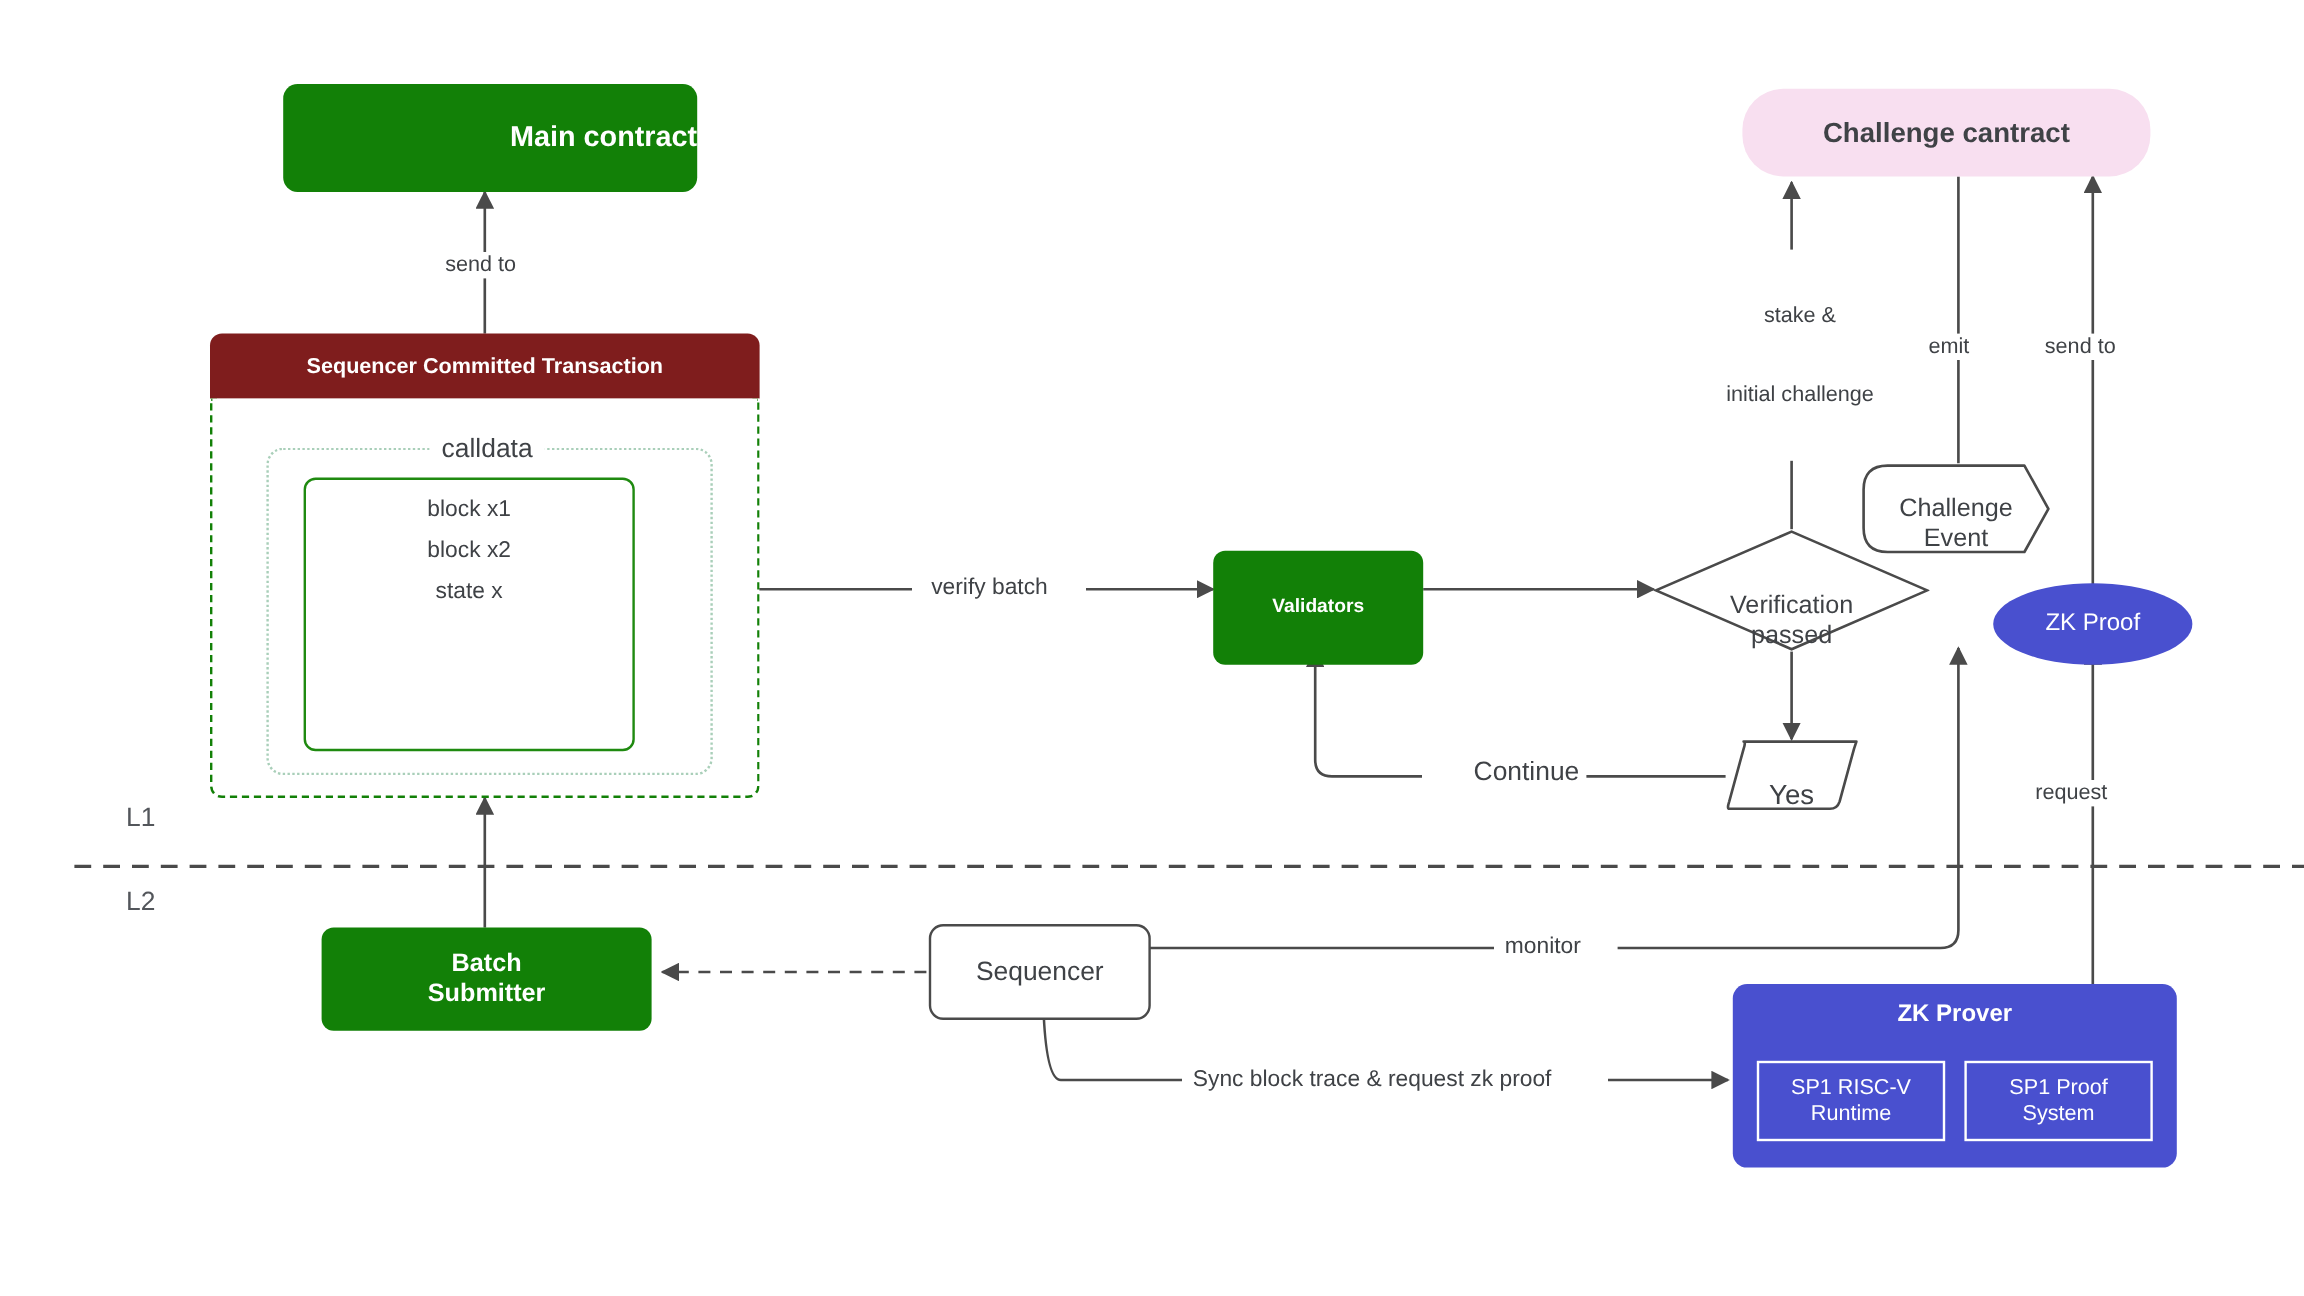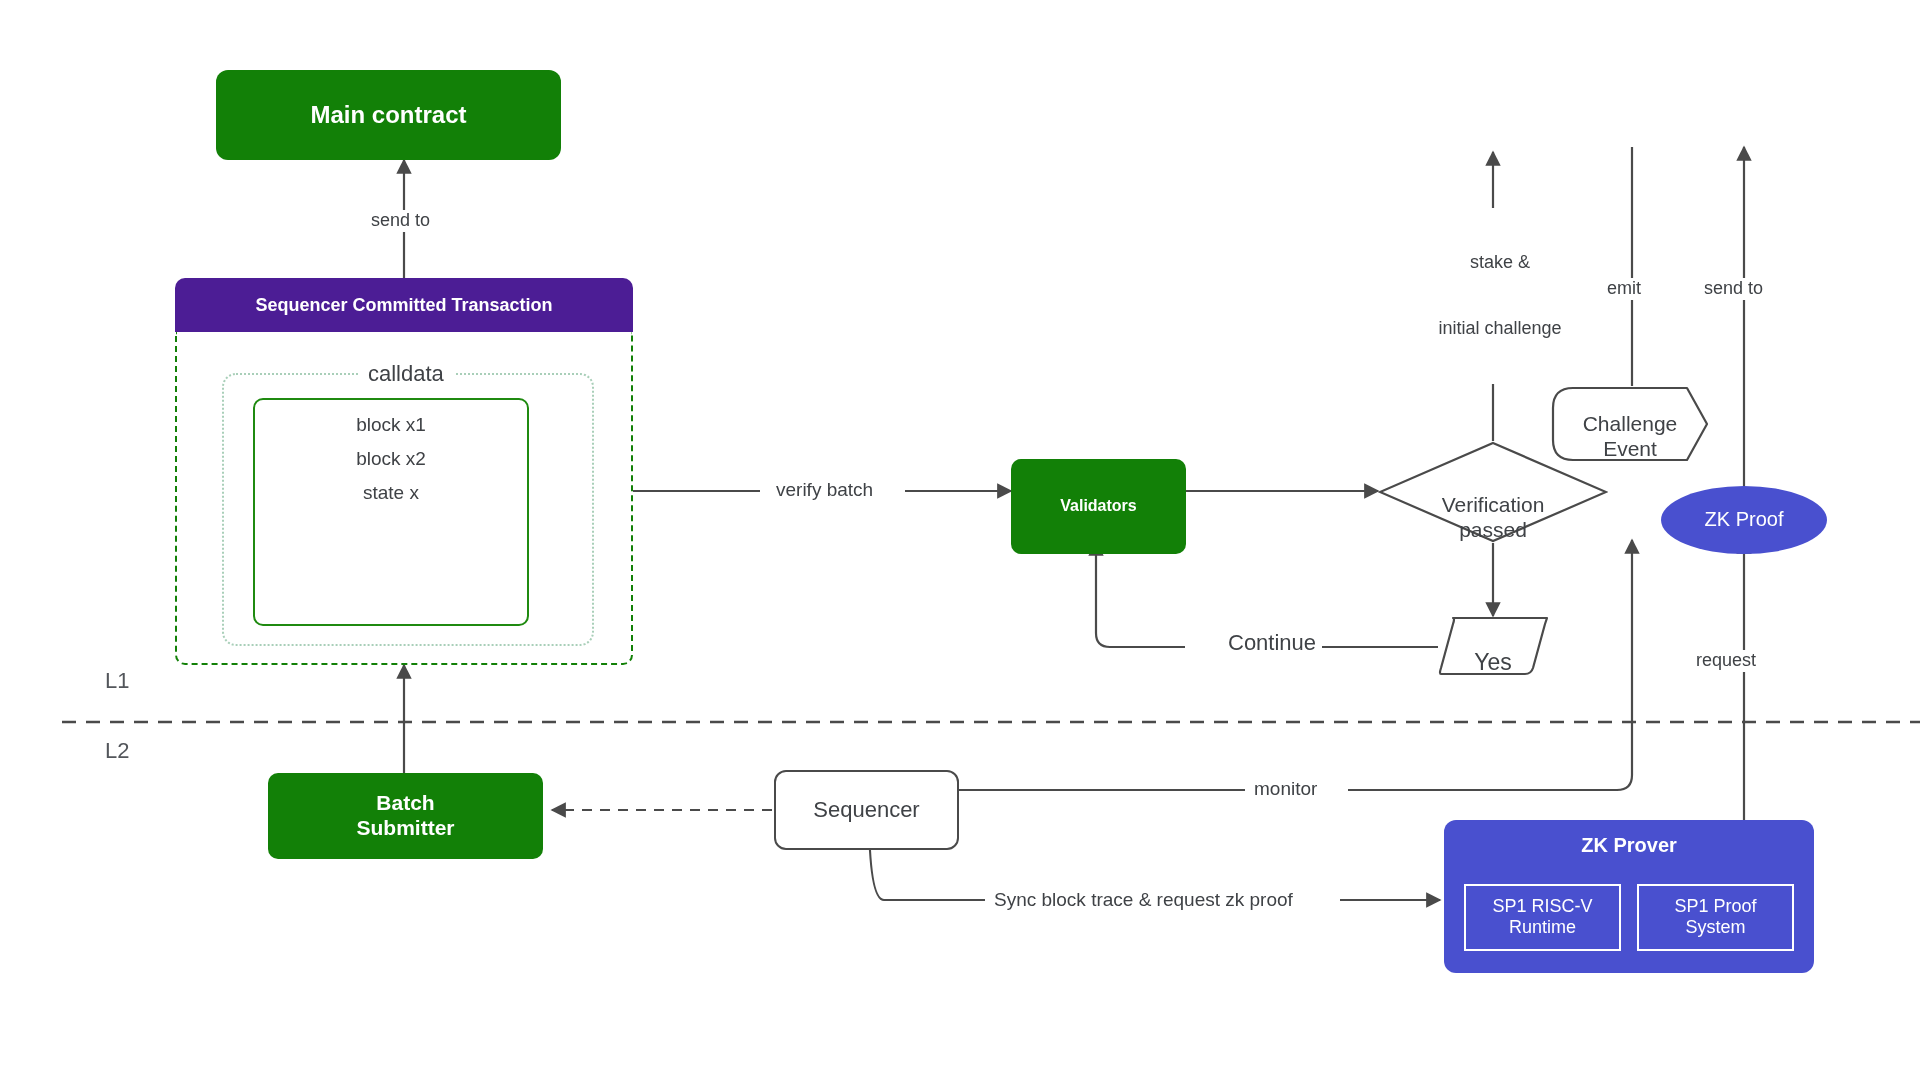--- a/index.html
+++ b/index.html
@@ -48,21 +48,21 @@
 
   
   .sct-group {
     position: absolute;
     box-sizing: border-box;
   }
   .sct-header {
     position: absolute;
     left: 0; top: 0;
     width: 100%;
-    background: #4c1d95;
+    background: #7f1d1d;
     color: #ffffff;
     font-weight: bold;
     border-radius: 10px 10px 0 0;
     display: flex;
     align-items: center;
     justify-content: center;
   }
   .sct-body {
     position: absolute;
     left: 0;
@@ -267,21 +267,21 @@
 
     <g stroke="#4a4a4a" stroke-width="2.2" fill="none" stroke-dasharray="10 8">
       <path d="M 772 810 L 552 810" marker-end="url(#arrow)"></path>
     </g>
 
     <g stroke="#4a4a4a" stroke-width="2.6" fill="none" stroke-dasharray="14 10">
       <path d="M 62 722 L 1920 722"></path>
     </g>
   </svg>
 
-  <div class="node green-box" style="left:216px; top:70px; width:345px; height:90px; font-size:24px;">
+  <div class="node green-box" style="left:236px; top:70px; width:345px; height:90px; font-size:24px;justify-content:flex-end;">
     <span>Main contract</span>
   </div>
 
   <div class="sct-group" style="left:175px; top:278px; width:458px; height:387px;">
     <div class="sct-header" style="height:54px; font-size:18px;">
       <span>Sequencer Committed Transaction</span>
     </div>
     <div class="sct-body" style="top:54px; height:333px;"></div>
 
     <div class="calldata-box" style="left:47px; top:95px; width:372px; height:273px;"></div>
@@ -323,20 +323,23 @@
 
   <div class="shape-wrap" style="left:1437px; top:616px; width:112px; height:60px;">
     <svg width="112" height="60" viewBox="0 0 112 60" xmlns="http://www.w3.org/2000/svg">
       <path d="M 16 2 L 110 2 Q 110 2 108 8 L 96 52 Q 94 58 88 58 L 4 58 Q 2 58 4 52 L 16 8 Q 18 2 16 2 Z" fill="#ffffff" stroke="#4a4a4a" stroke-width="2.2" stroke-linejoin="round"></path>
     </svg>
     <div class="shape-text" style="font-size:23px;">
       <span>Yes</span>
     </div>
   </div>
 
+  <div class="node pink-pill" style="left:1452px; top:74px; width:340px; height:73px; font-size:23px;">
+    <span>Challenge cantract</span>
+  </div>
 
   <div class="shape-wrap" style="left:1551px; top:386px; width:158px; height:76px;">
     <svg width="158" height="76" viewBox="0 0 158 76" xmlns="http://www.w3.org/2000/svg">
       <path d="M 22 2 L 136 2 L 156 38 L 136 74 L 22 74 Q 2 74 2 54 L 2 22 Q 2 2 22 2 Z" fill="#ffffff" stroke="#4a4a4a" stroke-width="2.2" stroke-linejoin="round"></path>
     </svg>
     <div class="shape-text" style="font-size:21px;">
       <div>
         <div>Challenge</div>
         <div>Event</div>
       </div>

